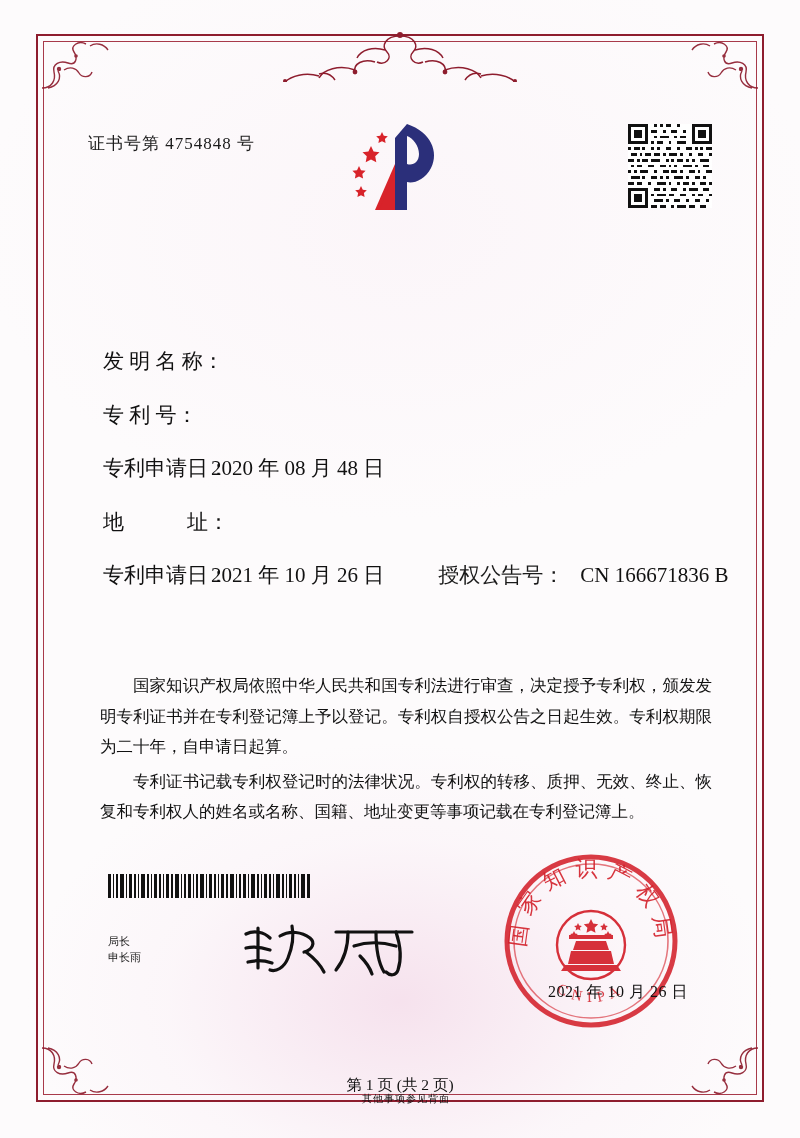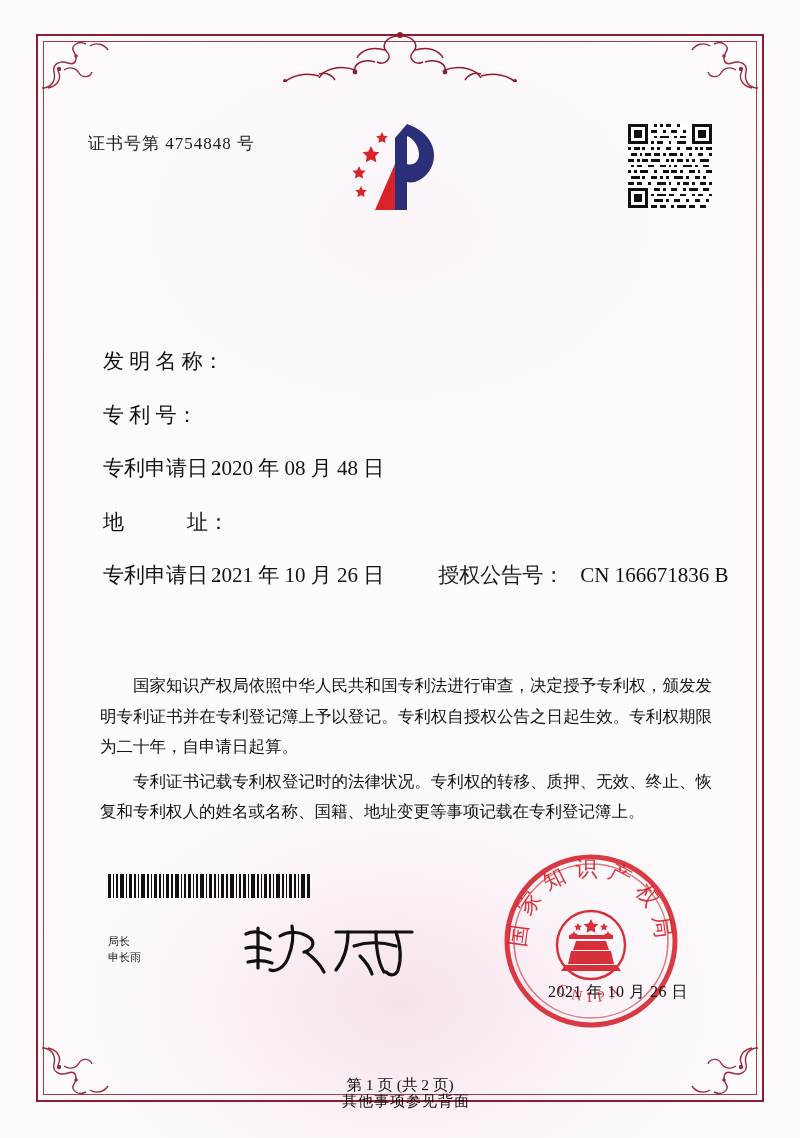--- a/index.html
+++ b/index.html
@@ -223,21 +223,21 @@
     text-align: center;
     font-size: 15.5px;
     color: #111;
   }
   .backside-note {
     position: absolute;
     left: 0;
     right: 0;
     top: 1092px;
     text-align: center;
-    font-size: 15px;
+    font-size: 10px;
     color: #111;
     letter-spacing: 1px;
     padding-left: 12px;
   }
 </style>
 </head>
 <body>
 
 <div class="page">
 

